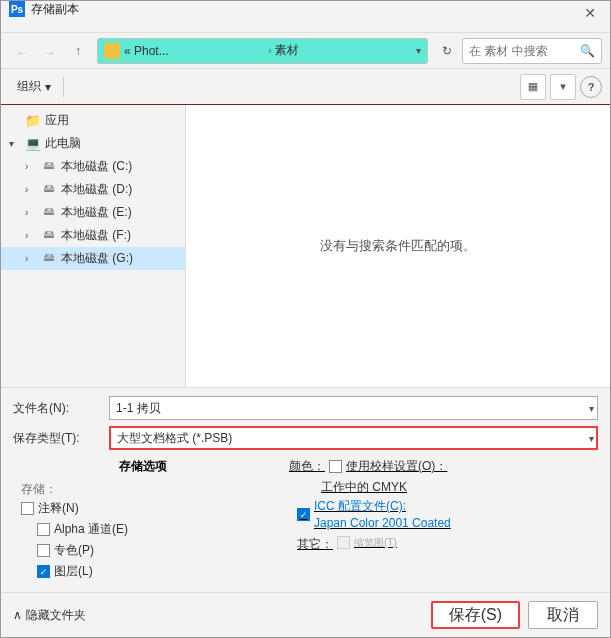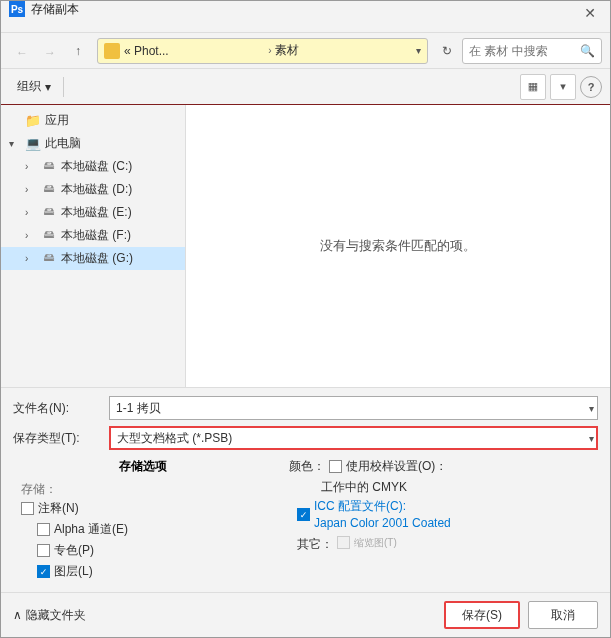--- a/index.html
+++ b/index.html
@@ -79,21 +79,21 @@
       color: #555;
       cursor: pointer;
       border-radius: 3px;
       border: none;
       background: transparent;
     }
     .nav-btn.disabled { color: #bbb; cursor: default; }
     .address-bar {
       flex: 1;
       height: 26px;
-      background: #fef9c3;
+      background: #5eead4;
       border: 1px solid #c0c0c0;
       border-radius: 3px;
       display: flex;
       align-items: center;
       padding: 0 6px;
       margin: 0 4px;
     }
     .address-folder-icon {
       width: 16px;
       height: 16px;
@@ -310,20 +310,21 @@
     .save-options {
       display: flex;
       margin-top: 8px;
       gap: 16px;
     }
     .save-options-left {
       flex: 0 0 260px;
     }
     .save-options-right {
       flex: 1;
+      text-decoration: underline;
     }
     .section-title {
       font-size: 12px;
       color: #000000;
       font-weight: bold;
       margin-bottom: 6px;
       text-align: center;
     }
     .option-row {
       display: flex;
@@ -411,21 +412,21 @@
       cursor: pointer;
     }
     .bottom-actions {
       display: flex;
       gap: 8px;
     }
     .action-btn {
       height: 28px;
       min-width: 70px;
       padding: 0 16px;
-      font-size: 12px;
+      font-size: 16px;
       border: 1px solid #aaa;
       background: white;
       cursor: pointer;
       border-radius: 2px;
       color: #333;
     }
     .action-btn.primary {
       border: 2px solid #e84040;
       background: white;
     }

